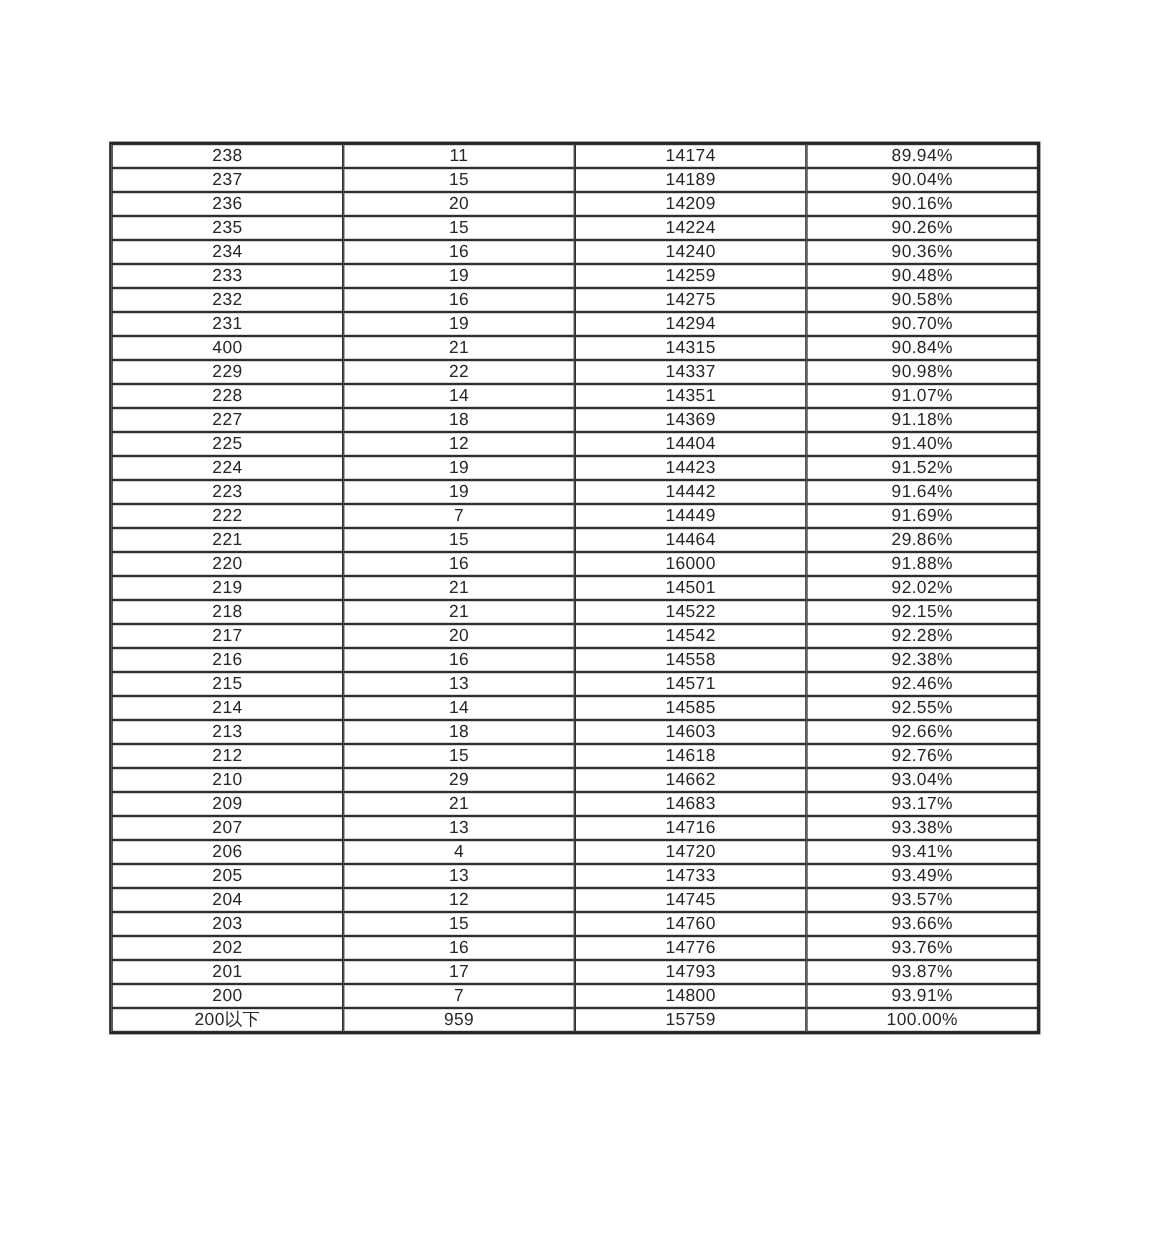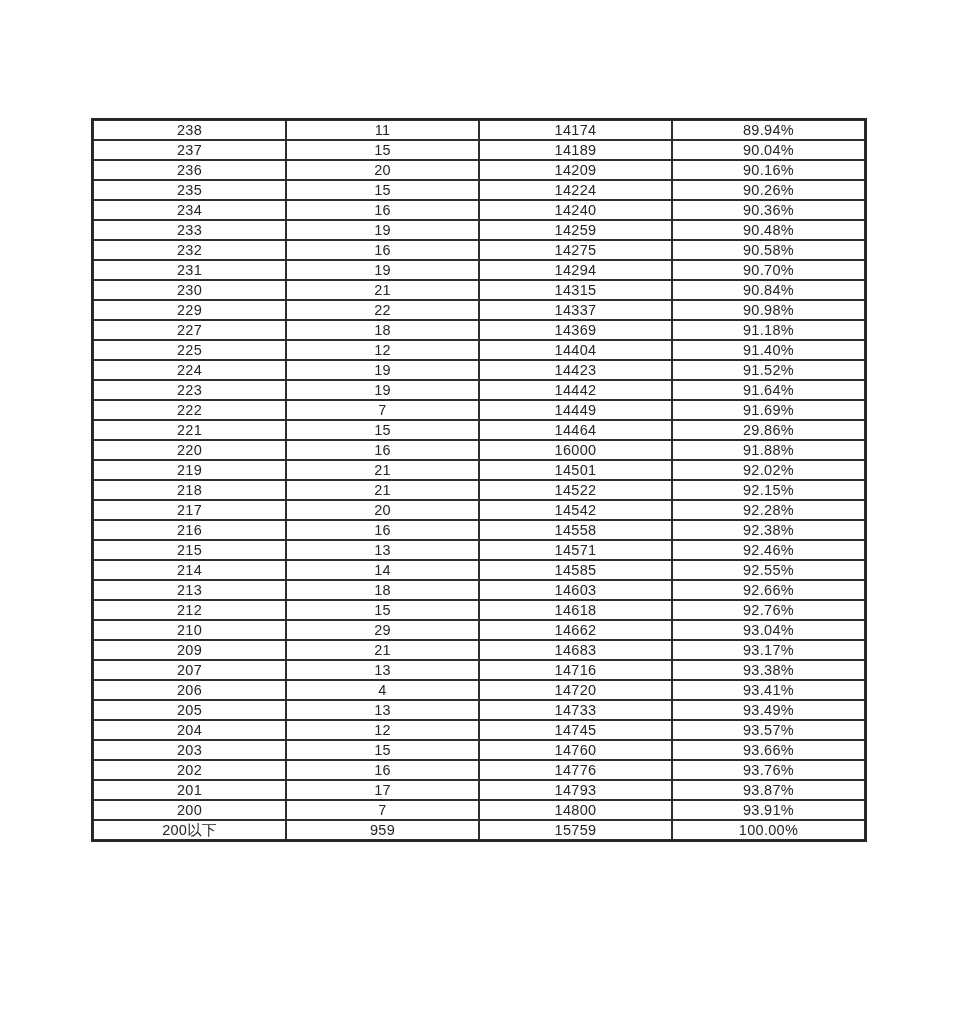--- a/index.html
+++ b/index.html
@@ -92,30 +92,36 @@
             <td>14275</td>
             <td>90.58%</td>
           </tr>
           <tr>
             <td>231</td>
             <td>19</td>
             <td>14294</td>
             <td>90.70%</td>
           </tr>
           <tr>
-            <td>230</td>
+            <td>400</td>
             <td>21</td>
             <td>14315</td>
             <td>90.84%</td>
           </tr>
           <tr>
             <td>229</td>
             <td>22</td>
             <td>14337</td>
             <td>90.98%</td>
+          </tr>
+          <tr>
+            <td>228</td>
+            <td>14</td>
+            <td>14351</td>
+            <td>91.07%</td>
           </tr>
           <tr>
             <td>227</td>
             <td>18</td>
             <td>14369</td>
             <td>91.18%</td>
           </tr>
           <tr>
             <td>225</td>
             <td>12</td>

